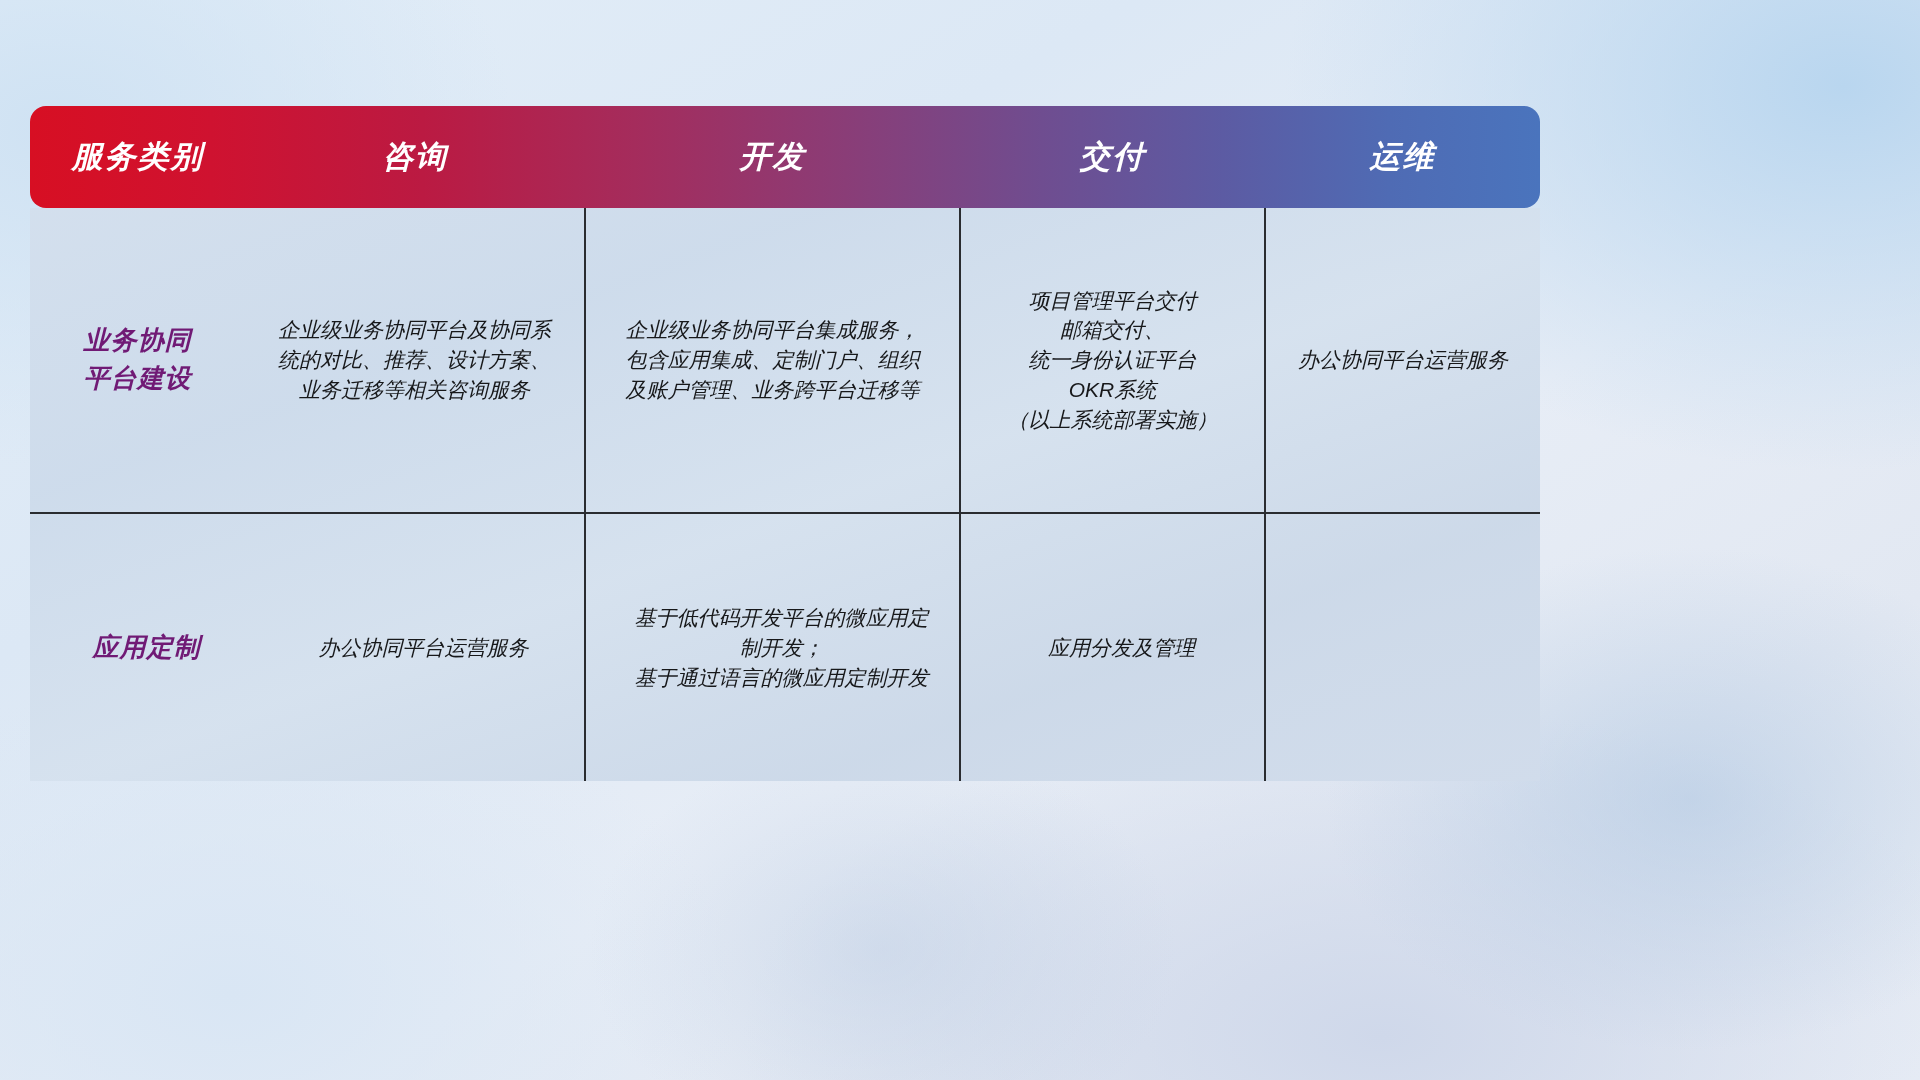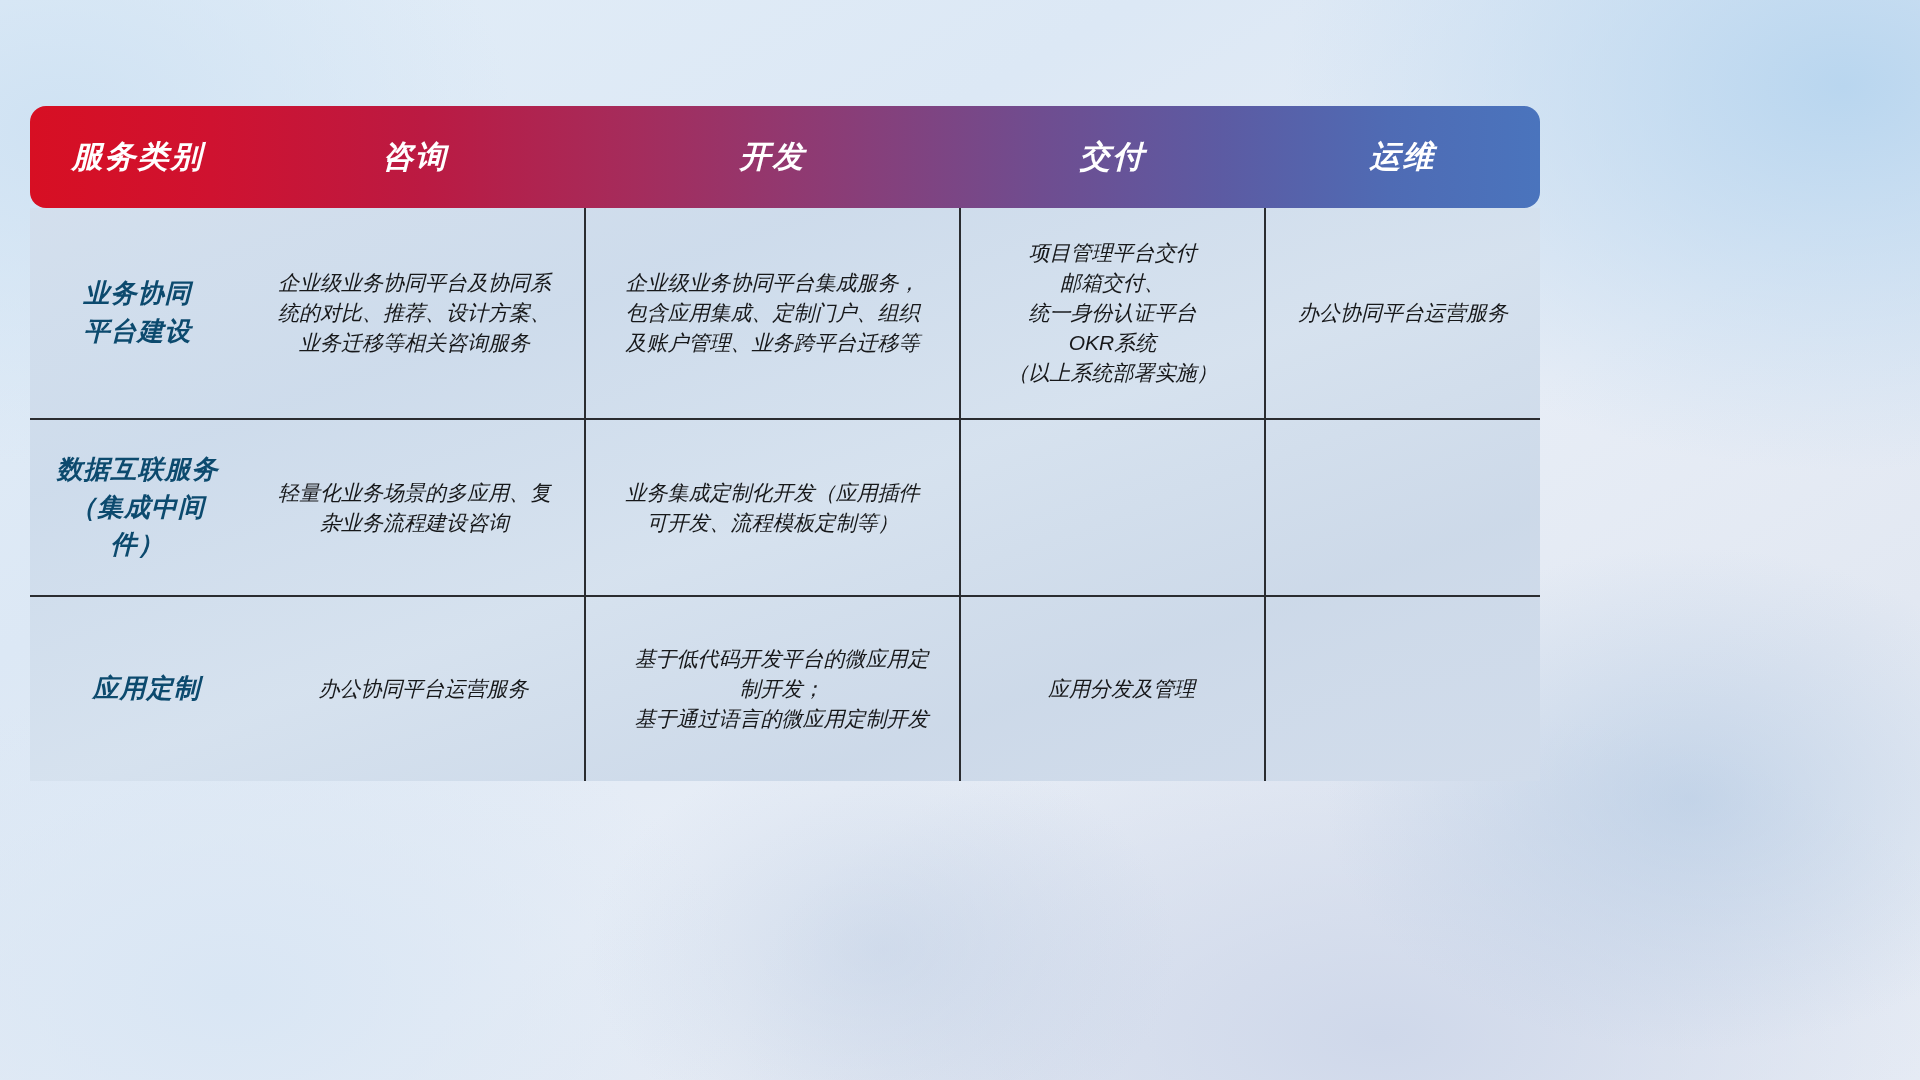--- a/index.html
+++ b/index.html
@@ -100,21 +100,21 @@
     color: #17181a;
     border-right: 2px solid #2a2c30;
     border-bottom: 2px solid #2a2c30;
     background: transparent;
     white-space: pre-line;
   }
   .body-row td.cat {
     border-right: none;
     font-size: 26px;
     font-weight: bold;
-    color: #0c4a6e;
+    color: #701a75;
     letter-spacing: 1px;
     line-height: 1.45;
   }
   .body-row td.last-col {
     border-right: none;
     margin-top: 20px;
   }
   .body-row.row-last td {
     border-bottom: none;
     padding-left: 32px;
@@ -178,30 +178,20 @@
 包含应用集成、定制门户、组织
 及账户管理、业务跨平台迁移等</td>
         <td>项目管理平台交付
 邮箱交付、
 统一身份认证平台
 OKR系统
 （以上系统部署实施）</td>
         <td class="last-col">办公协同平台运营服务</td>
       </tr>
 
-      <tr class="body-row row-2" style="height:177px">
-        <td class="cat">数据互联服务
-（集成中间件）</td>
-        <td>轻量化业务场景的多应用、复
-杂业务流程建设咨询</td>
-        <td>业务集成定制化开发（应用插件
-可开发、流程模板定制等）</td>
-        <td></td>
-        <td class="last-col"></td>
-      </tr>
 
       <tr class="body-row row-3 row-last" style="height:185px">
         <td class="cat">应用定制</td>
         <td>办公协同平台运营服务</td>
         <td>基于低代码开发平台的微应用定
 制开发；
 基于通过语言的微应用定制开发</td>
         <td>应用分发及管理</td>
         <td class="last-col"></td>
       </tr>

